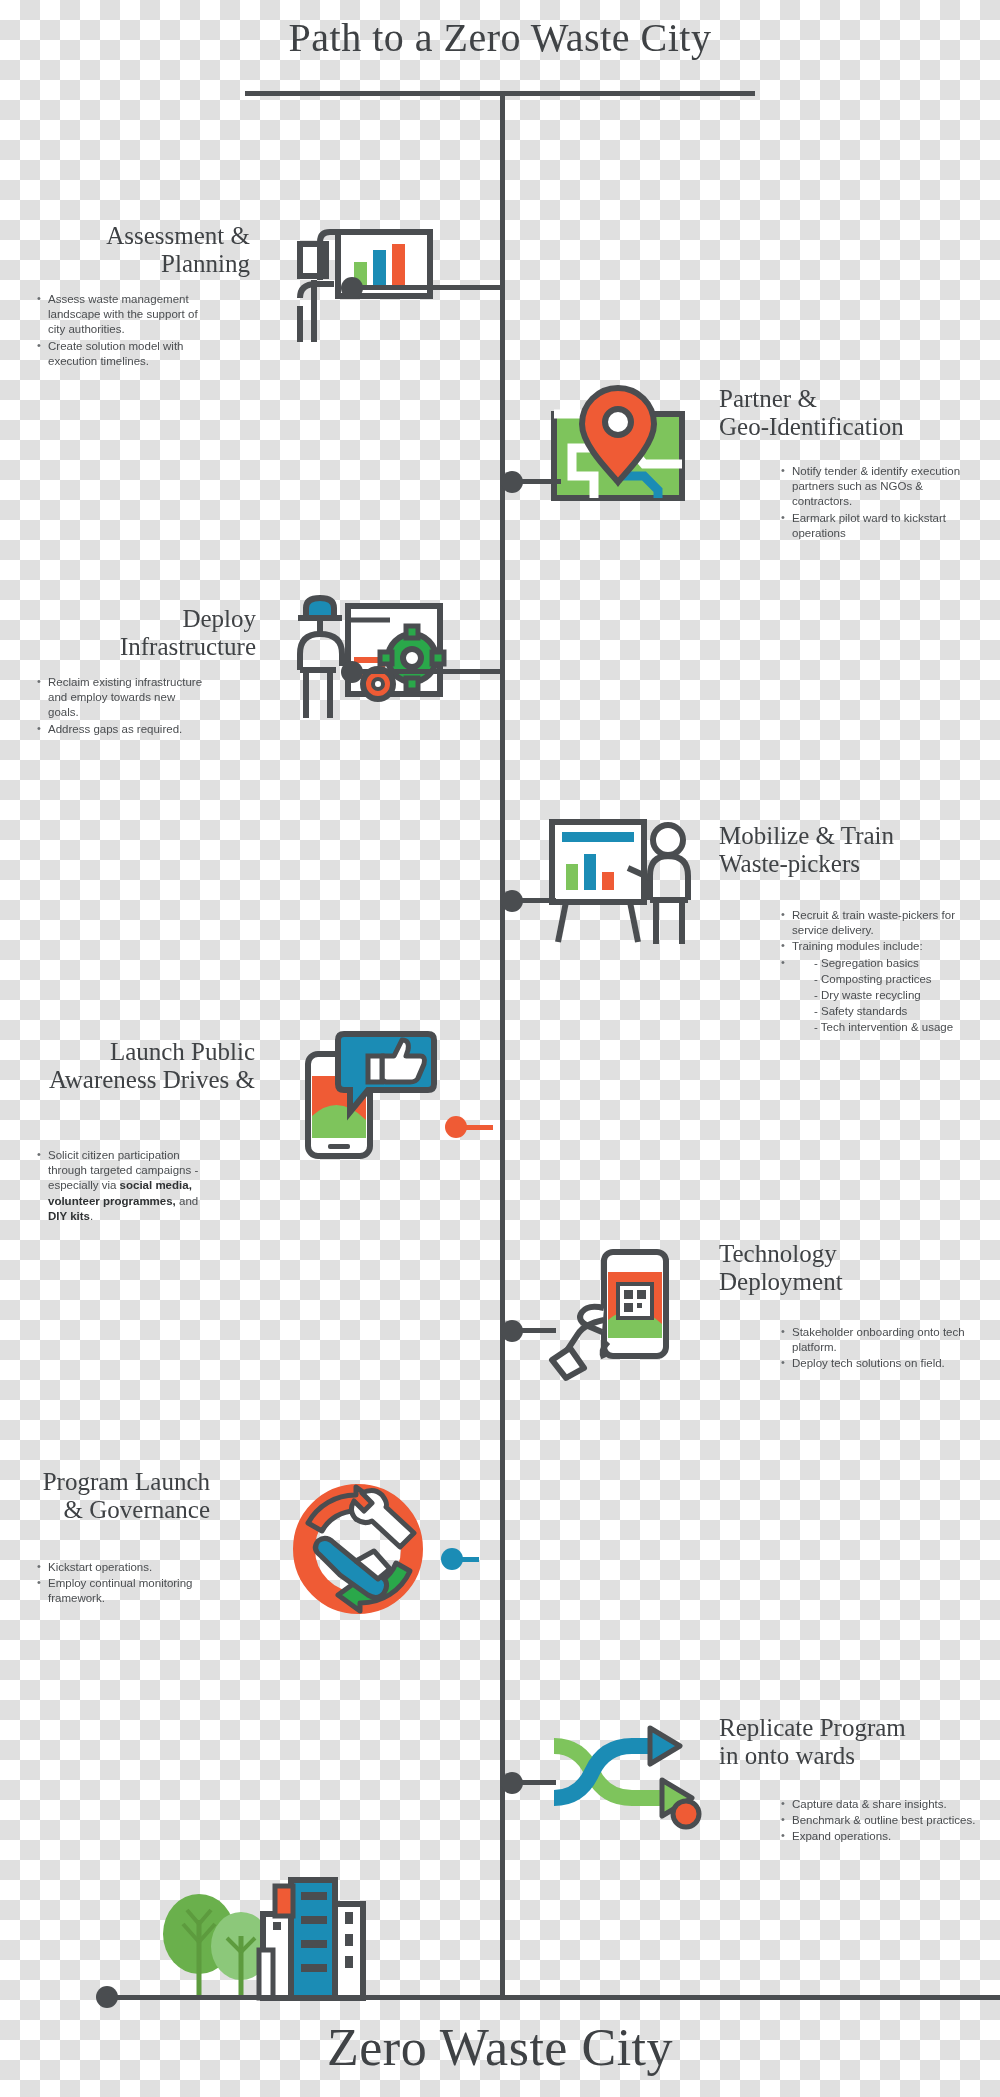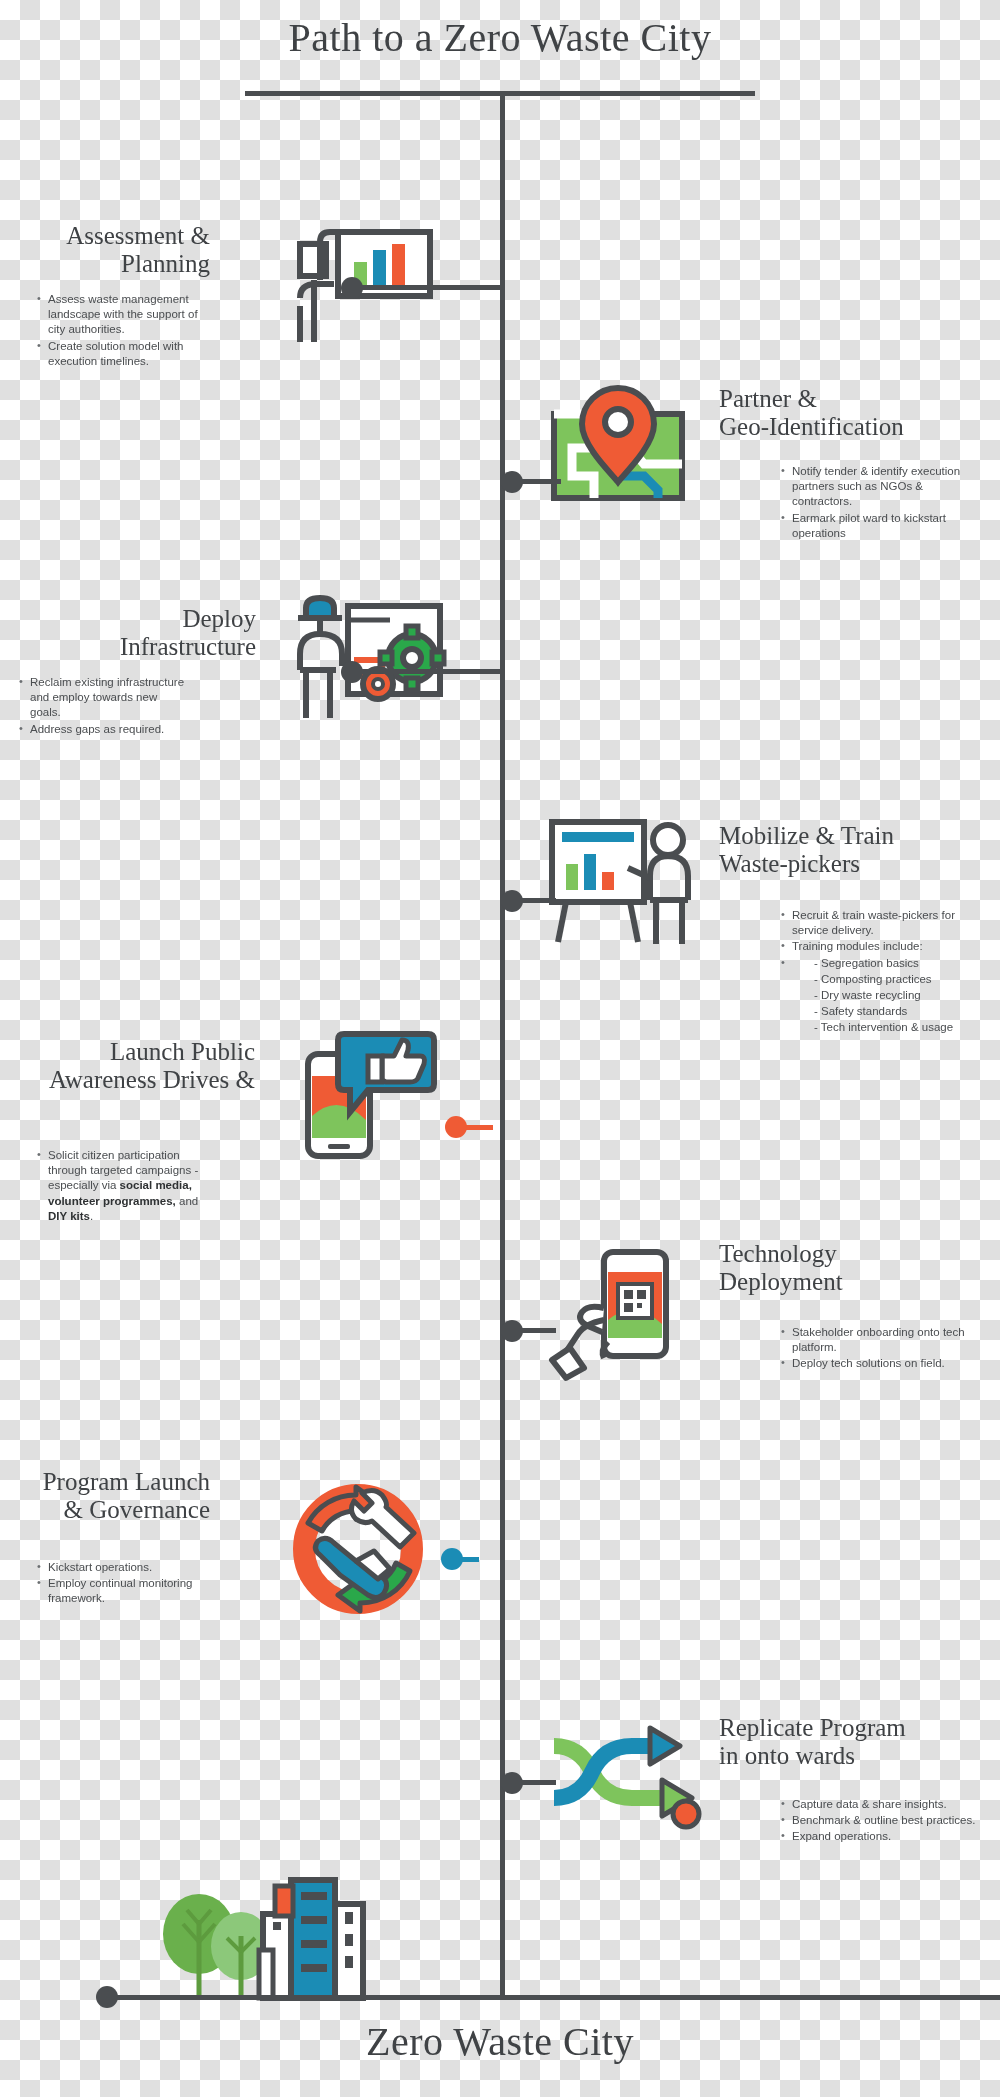--- a/index.html
+++ b/index.html
@@ -21,21 +21,21 @@
   #title{
     left:0;top:14px;width:1000px;text-align:center;
     font-family:"Liberation Serif",serif;
     font-size:40px;color:#3f4245;letter-spacing:.5px;
   }
   #title-rule{left:245px;top:91px;width:510px;height:5px;background:#4a4d50;}
 
   #footer-title{
     left:0;top:2018px;width:1000px;text-align:center;
     font-family:"Liberation Serif",serif;
-    font-size:40px;color:#3f4245;letter-spacing:.5px;
+    font-size:52px;color:#3f4245;letter-spacing:.5px;
   }
   #footer-rule{left:105px;top:1995px;width:1105px;height:5px;background:#4a4d50;}
   #footer-dot{left:96px;top:1986px;width:22px;height:22px;border-radius:50%;background:#4a4d50;}
 
   
   .spine{background:#4a4d50;width:5px;}
   #spine-main{left:500px;top:93px;height:1907px;}
   #branch-orange-v{left:488px;top:1125px;width:5px;height:875px;}
   #branch-orange-h{left:455px;top:1125px;width:38px;height:5px;background:#ef5b35;}
   #branch-orange-dot{left:445px;top:1116px;width:22px;height:22px;border-radius:50%;background:#ef5b35;}
@@ -75,21 +75,21 @@
   <div class="abs" id="title-rule"></div>
 
   <div class="abs spine" id="spine-main"></div>
   <div class="abs" id="branch-orange-v"></div>
   <div class="abs" id="branch-orange-h"></div>
   <div class="abs" id="branch-orange-dot"></div>
   <div class="abs" id="branch-blue-v"></div>
   <div class="abs" id="branch-blue-h"></div>
   <div class="abs" id="branch-blue-dot"></div>
 
-  <div class="abs left" style="left:20px;top:222px;width:190px;">
+  <div class="abs left" style="left:20px;top:222px;width:190px;padding-left:40px;">
     <div class="head">
       <div>Assessment &amp;</div>
       <div>Planning</div>
     </div>
   </div>
   <div class="abs bullets" style="left:34px;top:292px;width:165px;">
     <ul>
       <li>Assess waste management landscape with the support of city authorities.</li>
       <li>Create solution model with execution timelines.</li>
     </ul>
@@ -138,21 +138,21 @@
   </div>
   <div class="abs conn-dot" style="left:501px;top:471px;"></div>
   <div class="abs conn" style="left:501px;top:479px;width:60px;"></div>
 
   <div class="abs left" style="left:20px;top:605px;width:190px;margin-left:46px;">
     <div class="head">
       <div>Deploy</div>
       <div>Infrastructure</div>
     </div>
   </div>
-  <div class="abs bullets" style="left:16px;top:675px;width:170px;">
+  <div class="abs bullets" style="left:34px;top:675px;width:170px;">
     <ul>
       <li>Reclaim existing infrastructure and employ towards new goals.</li>
       <li>Address gaps as required.</li>
     </ul>
   </div>
 
   <div class="icon" style="left:286px;top:600px;">
     <svg width="160" height="125" viewBox="0 0 160 125">
       <rect x="62" y="6" width="92" height="88" fill="#ffffff" stroke="#4a4d50" stroke-width="6"></rect>
       <path d="M62 20 L104 20" stroke="#4a4d50" stroke-width="5"></path>

